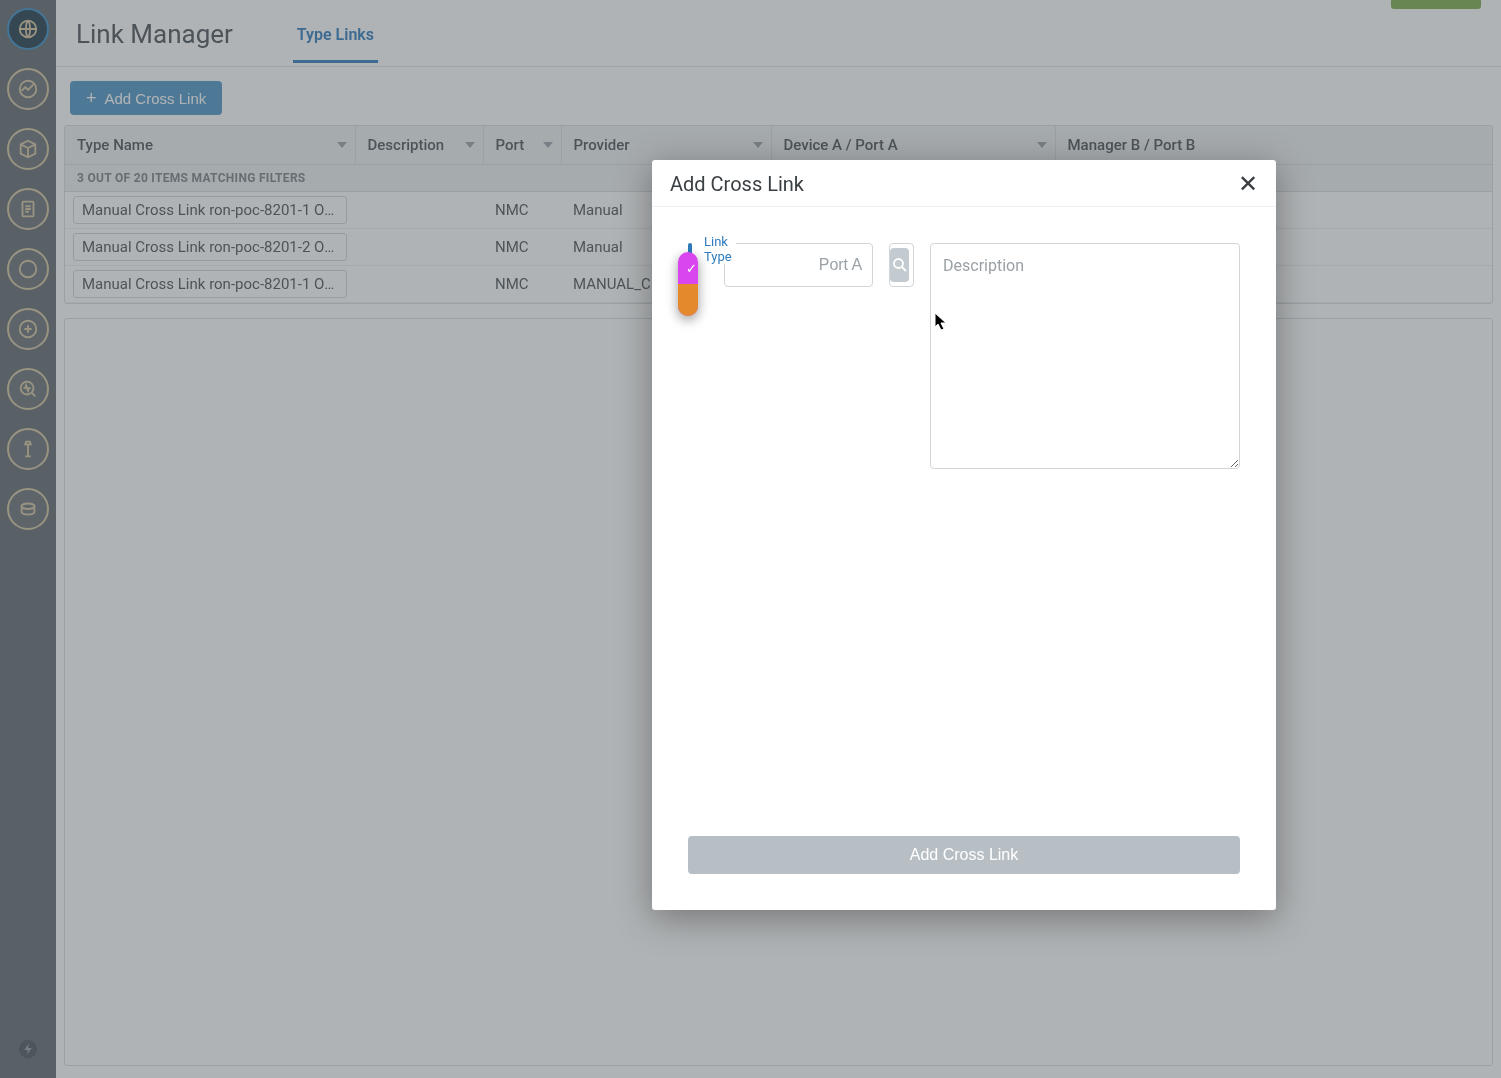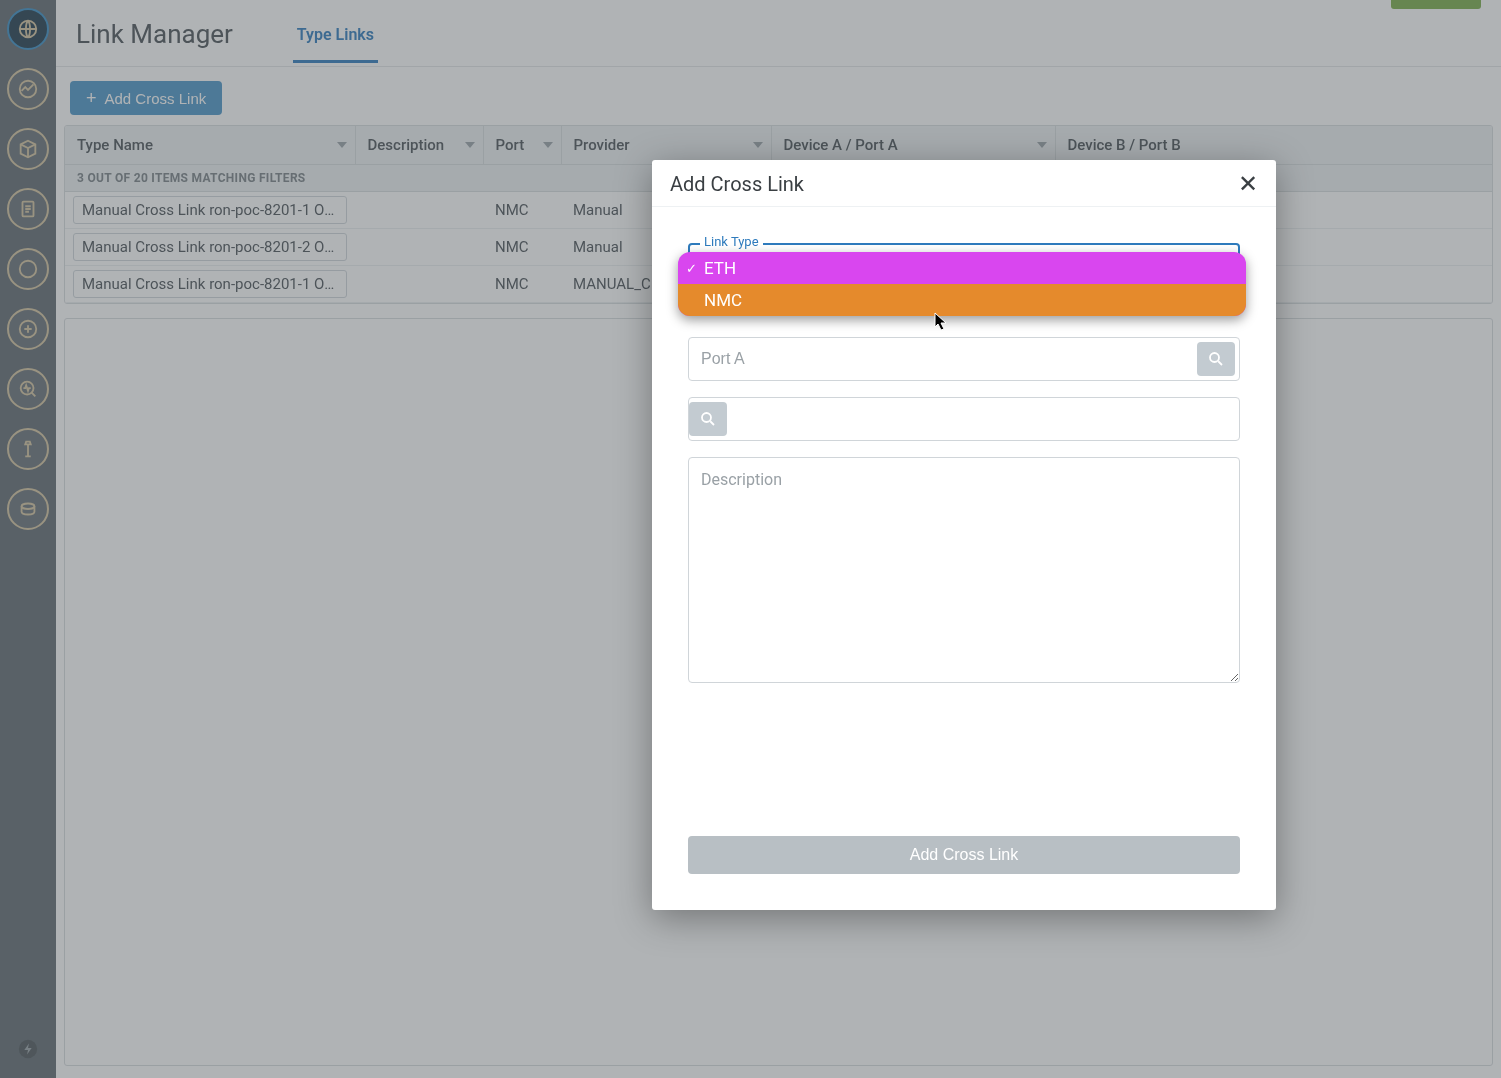--- a/index.html
+++ b/index.html
@@ -223,21 +223,20 @@
     margin-left:auto;
     cursor: pointer;
     font-size: 24px;
     color:#3a3f43;
     line-height:1;
   }
   .modal-body {
     padding: 36px 36px 10px 36px;
     flex:1;
     display:flex;
-    flex-direction:column;
     gap:16px;
     position: relative;
   }
   .fieldset {
     position: relative;
   }
   .float-label {
     position:absolute;
     top:-9px;
     left:12px;
@@ -288,20 +287,21 @@
     align-items:center;
     overflow:hidden;
   }
   .text-input-wrap input {
     border:none;
     outline:none;
     flex:1;
     padding: 0 12px;
     font-size:16px;
     color:#555;
+    text-align:center;
   }
   .text-input-wrap input::placeholder{ color:#9aa1a6;}
   .search-btn {
     width:38px;
     height:34px;
     margin-right:4px;
     background:#c3cbd1;
     border-radius:4px;
     display:flex;
     align-items:center;
@@ -434,21 +434,21 @@
           <col style="width:284px">
           <col>
         </colgroup>
         <thead>
           <tr>
             <th><span>Type Name</span><span class="filter-arrow"></span></th>
             <th><span>Description</span><span class="filter-arrow"></span></th>
             <th><span>Port</span><span class="filter-arrow"></span></th>
             <th><span>Provider</span><span class="filter-arrow"></span></th>
             <th><span>Device A / Port A</span><span class="filter-arrow"></span></th>
-            <th><span>Device B / Port B</span></th>
+            <th><span>Manager B / Port B</span></th>
           </tr>
           <tr class="filter-count-row">
               <td colspan="6">3 OUT OF 20 ITEMS MATCHING FILTERS</td>
             </tr>
         </thead>
         <tbody id="table-body">
             <tr>
               <td class="name-cell">
                 <span class="chip">Manual Cross Link ron-poc-8201-1 Optics…</span>
               </td>

